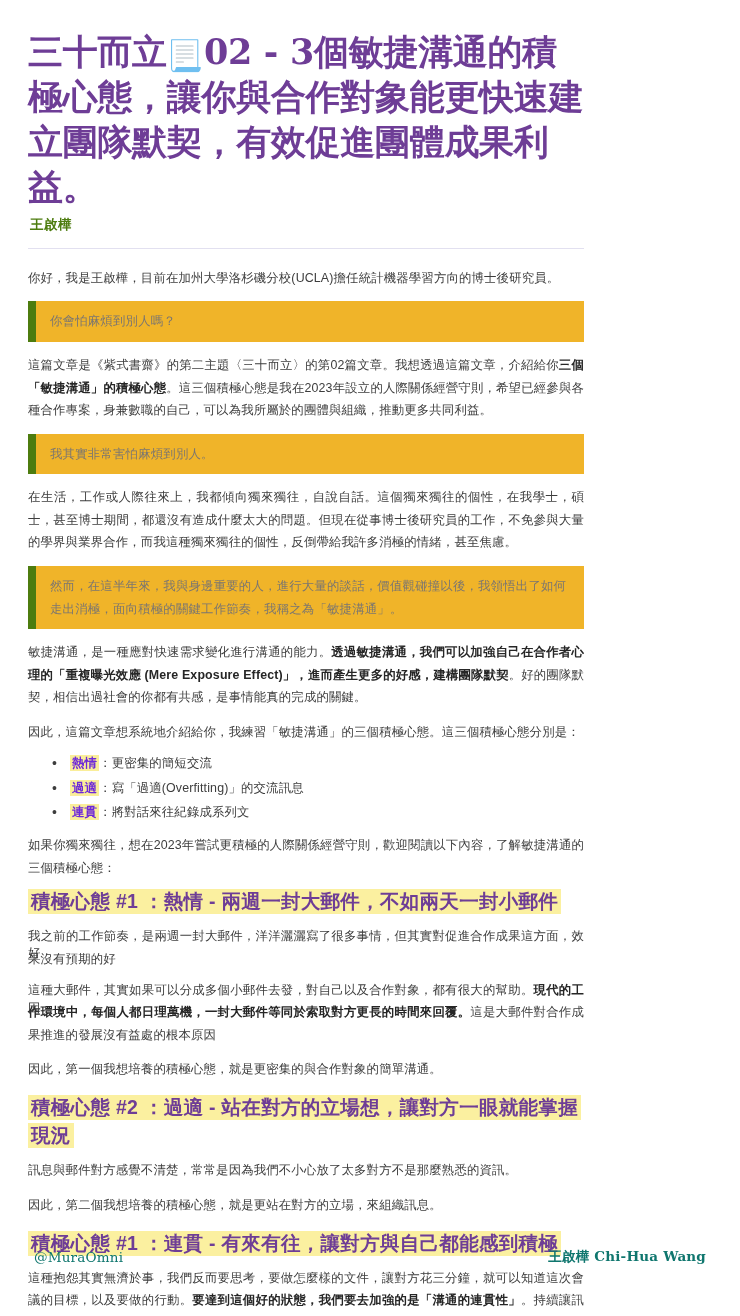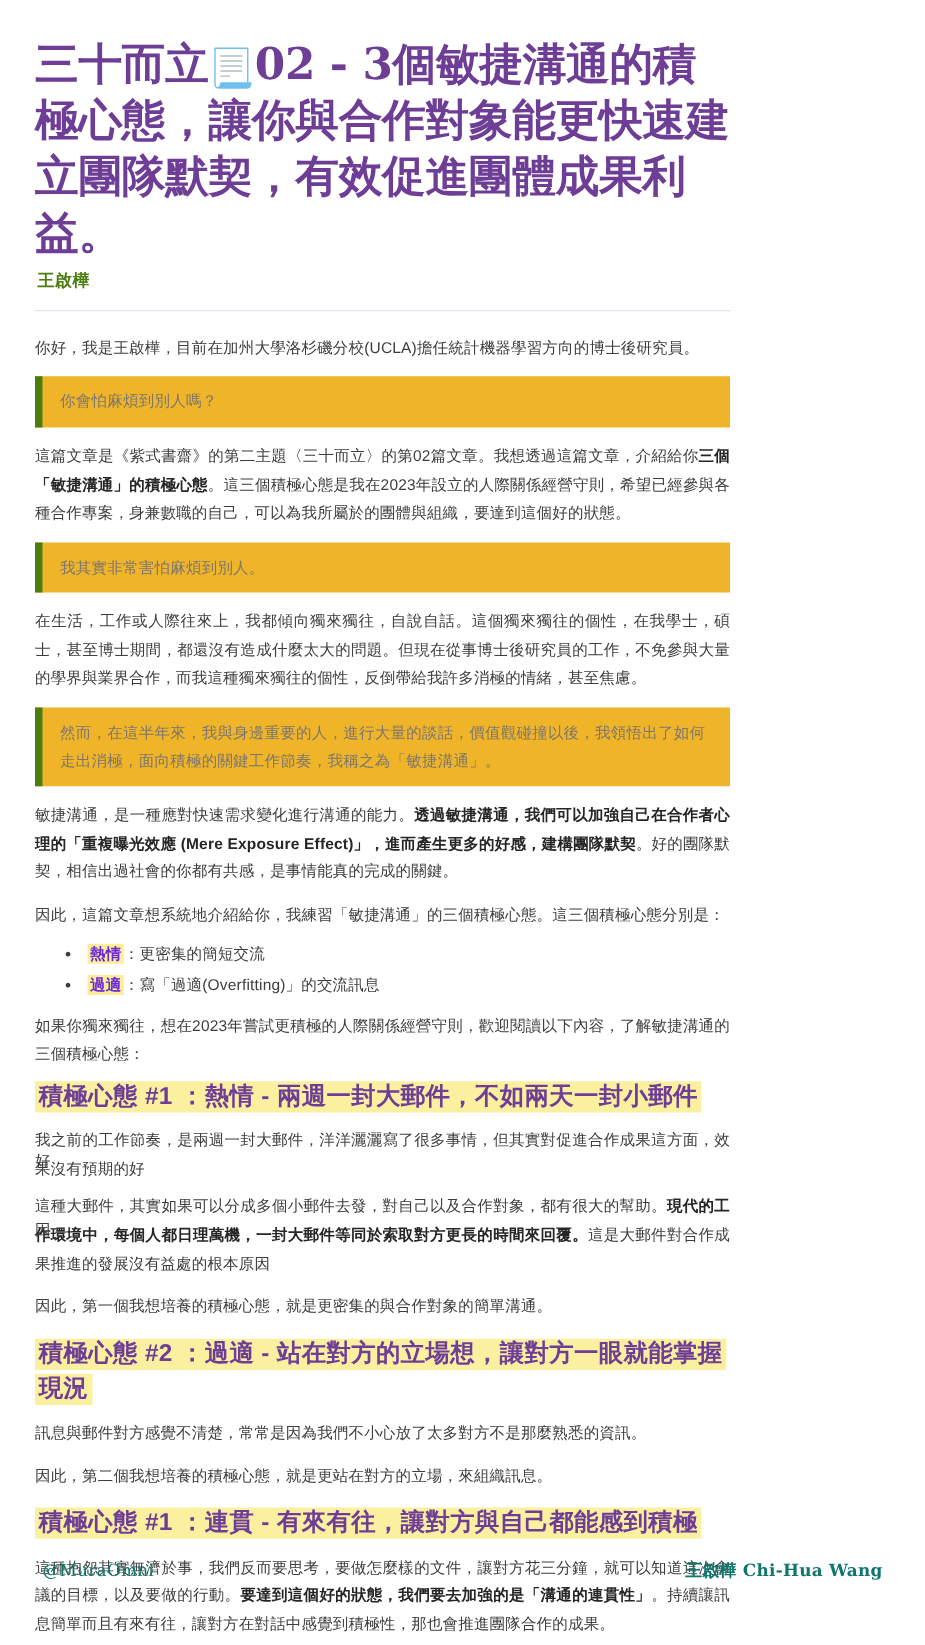--- a/index.html
+++ b/index.html
@@ -59,21 +59,21 @@
     color: #3d3d3d;
     letter-spacing: 0.15px;
     text-align: justify;
   }
   p.body.tight { margin-bottom: 8px; }
   b, strong { font-weight: bold; color: #262626; }
 
   
   .callout {
     background: #f0b429;
-    border-left: 6px solid #4d7c0f;
+    border-left: 8px solid #4d7c0f;
     padding: 9px 14px 9px 14px;
     margin: 0 0 12px 0;
     font-size: 12.4px;
     line-height: 1.82;
     color: #7b7670;
     letter-spacing: 0.2px;
   }
 
   
   ul.dots {
@@ -157,35 +157,36 @@
   <div class="title-wrap">
     <h1 class="post-title"><span>三十而立</span><span class="emoji">📃</span><span>02 - 3個敏捷溝通的積極心態，讓你與合作對象能更快速建立團隊默契，有效促進團體成果利益。</span></h1>
     <div class="byline">王啟樺</div>
   </div>
   <hr class="rule">
 
   <p class="body">你好，我是王啟樺，目前在加州大學洛杉磯分校(UCLA)擔任統計機器學習方向的博士後研究員。</p>
 
   <div class="callout">你會怕麻煩到別人嗎？</div>
 
-  <p class="body"><span>這篇文章是《紫式書齋》的第二主題〈三十而立〉的第02篇文章。我想透過這篇文章，介紹給你</span><b>三個「敏捷溝通」的積極心態</b><span>。這三個積極心態是我在2023年設立的人際關係經營守則，希望已經參與各種合作專案，身兼數職的自己，可以為我所屬於的團體與組織，要達到這個好的狀態。</span></p>
+  <p class="body"><span>這篇文章是《紫式書齋》的第二主題〈三十而立〉的第02篇文章。我想透過這篇文章，介紹給你</span><b>三個「敏捷溝通」的積極心態</b><span>。這三個積極心態是我在2023年設立的人際關係經營守則，希望已經參與各種合作專案，身兼數職的自己，可以為我所屬於的團體與組織，推動更多共同利益。</span></p>
 
   <div class="callout">我其實非常害怕麻煩到別人。</div>
 
   <p class="body">在生活，工作或人際往來上，我都傾向獨來獨往，自說自話。這個獨來獨往的個性，在我學士，碩士，甚至博士期間，都還沒有造成什麼太大的問題。但現在從事博士後研究員的工作，不免參與大量的學界與業界合作，而我這種獨來獨往的個性，反倒帶給我許多消極的情緒，甚至焦慮。</p>
 
   <div class="callout">然而，在這半年來，我與身邊重要的人，進行大量的談話，價值觀碰撞以後，我領悟出了如何走出消極，面向積極的關鍵工作節奏，我稱之為「敏捷溝通」。</div>
 
   <p class="body"><span>敏捷溝通，是一種應對快速需求變化進行溝通的能力。</span><b>透過敏捷溝通，我們可以加強自己在合作者心理的「重複曝光效應 (Mere Exposure Effect)」，進而產生更多的好感，建構團隊默契</b><span>。好的團隊默契，相信出過社會的你都有共感，是事情能真的完成的關鍵。</span></p>
 
   <p class="body tight">因此，這篇文章想系統地介紹給你，我練習「敏捷溝通」的三個積極心態。這三個積極心態分別是：</p>
 
   <ul class="dots">
     <li><span class="kw">熱情</span><span>：更密集的簡短交流</span></li>
     <li><span class="kw">過適</span><span>：寫「過適(Overfitting)」的交流訊息</span></li>
+    <li><span class="kw">連貫</span><span>：將對話來往紀錄成系列文</span></li>
   </ul>
 
   <p class="body tight">如果你獨來獨往，想在2023年嘗試更積極的人際關係經營守則，歡迎閱讀以下內容，了解敏捷溝通的三個積極心態：</p>
 
   <h2 class="section"><span class="hl">積極心態 #1 ：熱情 - 兩週一封大郵件，不如兩天一封小郵件</span></h2>
   <div class="overlap-host">
     <p class="body tight">我之前的工作節奏，是兩週一封大郵件，洋洋灑灑寫了很多事情，但其實對促進合作成果這方面，效果沒有預期的好</p>
     <span class="overlap-ghost g1">好</span>
     <p class="body"><span>這種大郵件，其實如果可以分成多個小郵件去發，對自己以及合作對象，都有很大的幫助。</span><b>現代的工作環境中，每個人都日理萬機，一封大郵件等同於索取對方更長的時間來回覆。</b><span>這是大郵件對合作成果推進的發展沒有益處的根本原因</span></p>
     <span class="overlap-ghost g2">因</span>

